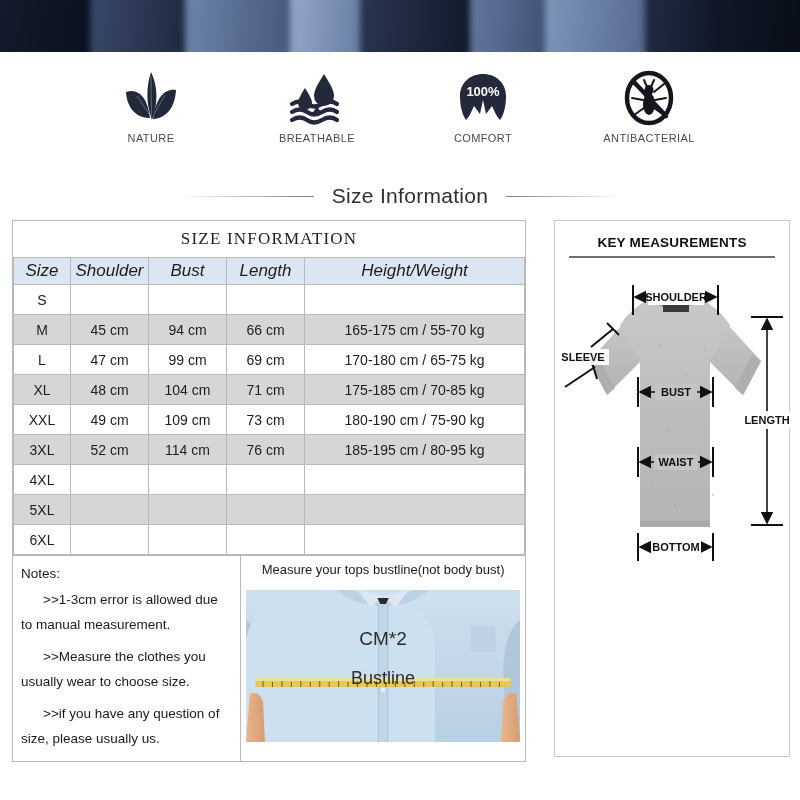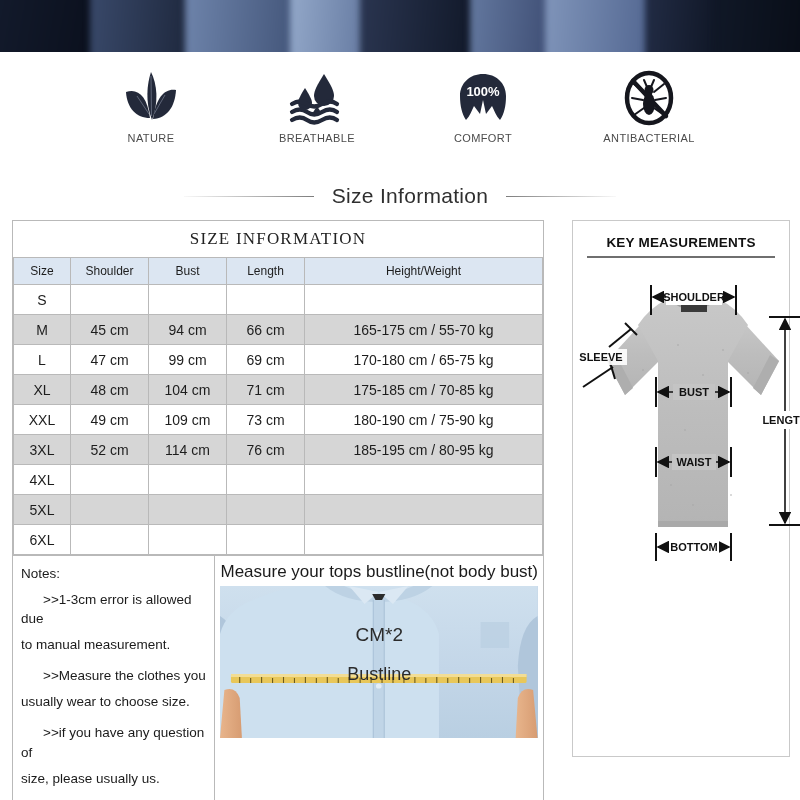--- a/index.html
+++ b/index.html
@@ -125,22 +125,23 @@
     border: none;
     border-bottom: 1px solid #b9b9b9;
     height: 36px;
     font-size: 17px;
     letter-spacing: 1.2px;
     color: #222;
     font-family: "Liberation Serif", serif;
   }
   table.size tr.head-row td {
     background: #dce6f2;
-    font-size: 12px;
+    font-size: 17px;
     height: 26px;
+    font-style: italic;
   }
   table.size tr.shade td { background: #d6d6d6; }
   table.size tr.plain td { background: #ffffff; }
   .col-size   { width: 57px; }
   .col-sh     { width: 78px; }
   .col-bust   { width: 78px; }
   .col-len    { width: 78px; }
   .col-hw     { width: auto; }
 
   
@@ -160,23 +161,23 @@
   .notes p { margin: 0 0 6px 0; }
   .notes p.indent { text-indent: 22px; }
   .notes p.gap { margin-top: 12px; }
   .photo-block {
     flex: 1;
     box-sizing: border-box;
     padding: 6px 5px 5px 5px;
     text-align: center;
   }
   .photo-caption {
-    font-size: 17px;
+    font-size: 13px;
     color: #1b1b1b;
-    margin-bottom: 4px;
+    margin-bottom: 13px;
     white-space: nowrap;
   }
   .shirt-photo {
     position: relative;
     width: 100%;
     height: 152px;
     overflow: hidden;
     background: #c4d4e4;
   }
   .shirt-photo .lbl {

